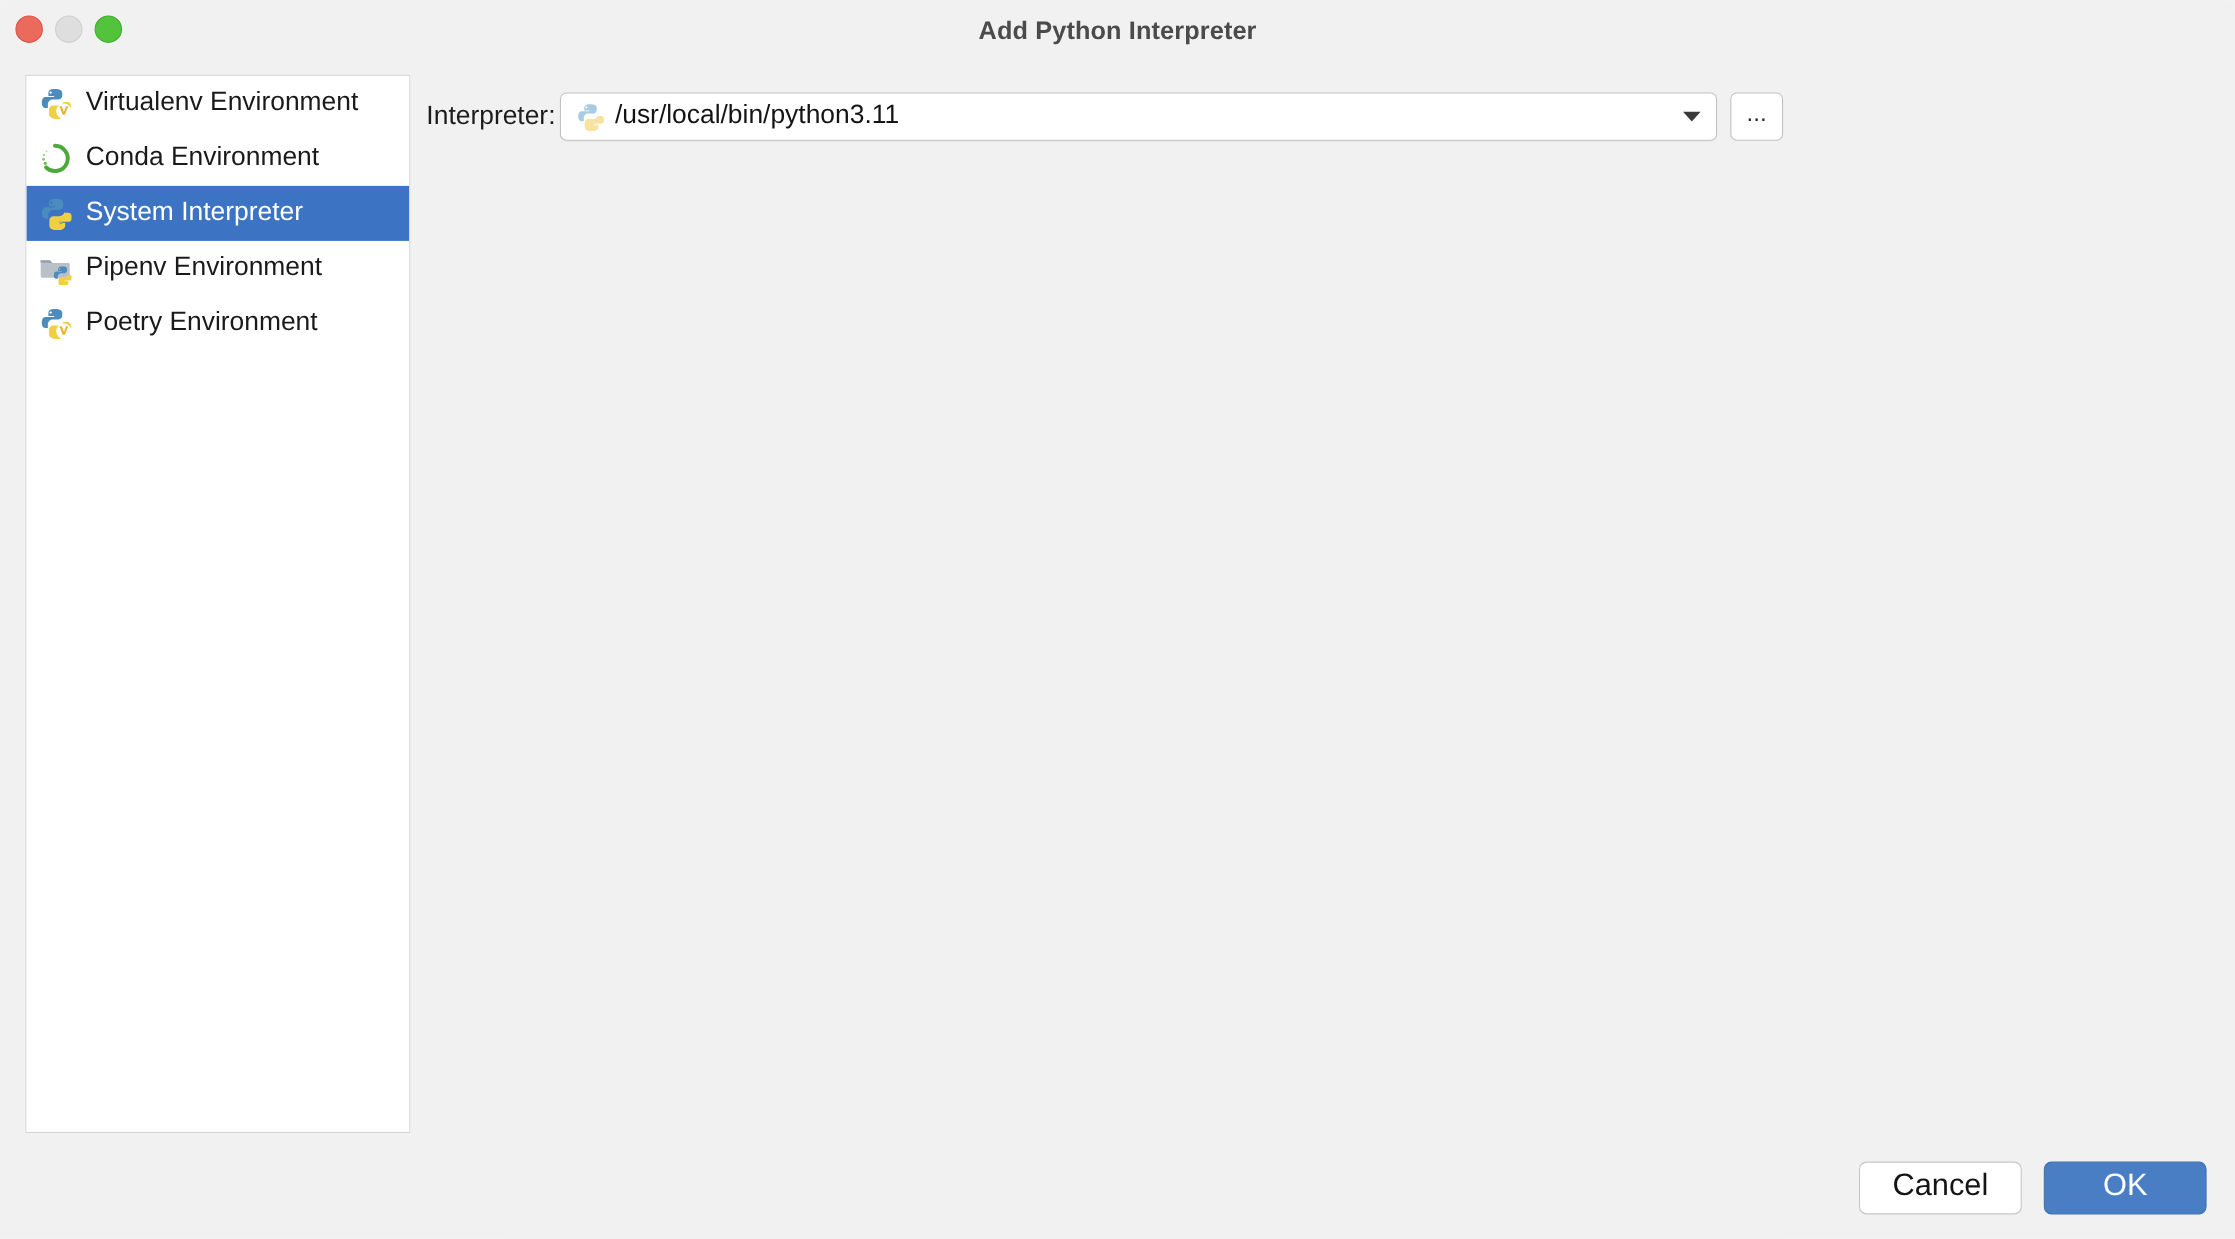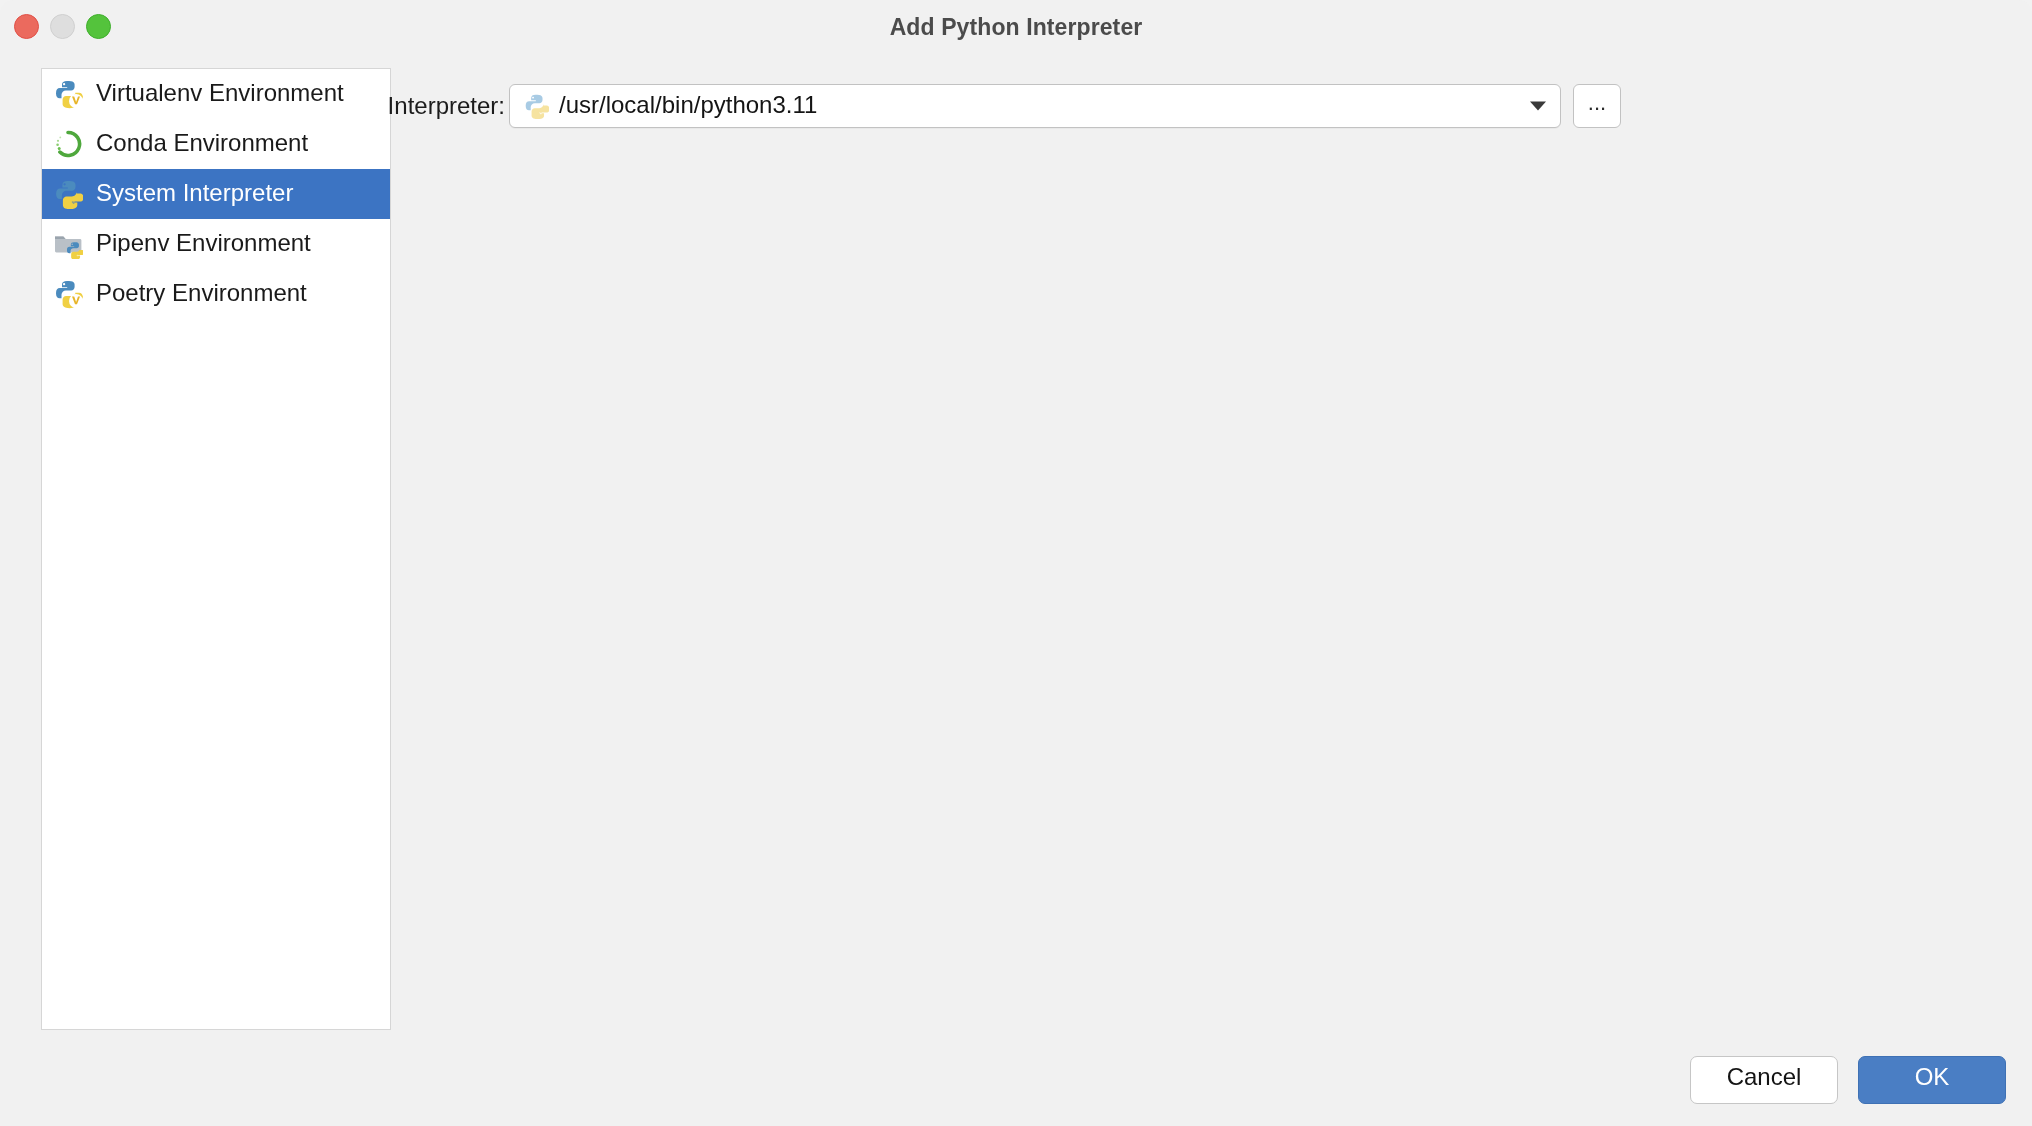--- a/index.html
+++ b/index.html
@@ -68,21 +68,20 @@
   .sidebar {
     position: absolute;
     left: 23px;
     top: 68px;
     width: 350px;
     height: 962px;
     background: #ffffff;
     border: 1px solid #d6d6d6;
     box-sizing: border-box;
     overflow: hidden;
-    margin-left: 18px;
   }
   .side-item {
     display: flex;
     align-items: center;
     height: 50px;
     padding-left: 11px;
     box-sizing: border-box;
     font-size: 24px;
     color: #1a1a1a;
     white-space: nowrap;
@@ -203,21 +202,21 @@
     right: 26px;
     bottom: 22px;
     display: flex;
     align-items: center;
     gap: 20px;
   }
   .btn {
     height: 48px;
     border-radius: 7px;
     box-sizing: border-box;
-    font-size: 24px;
+    font-size: 28px;
     display: flex;
     align-items: center;
     justify-content: center;
     padding-bottom: 6px;
     cursor: default;
   }
   .btn.cancel {
     width: 148px;
     background: #ffffff;
     border: 1px solid #c6c6c6;

